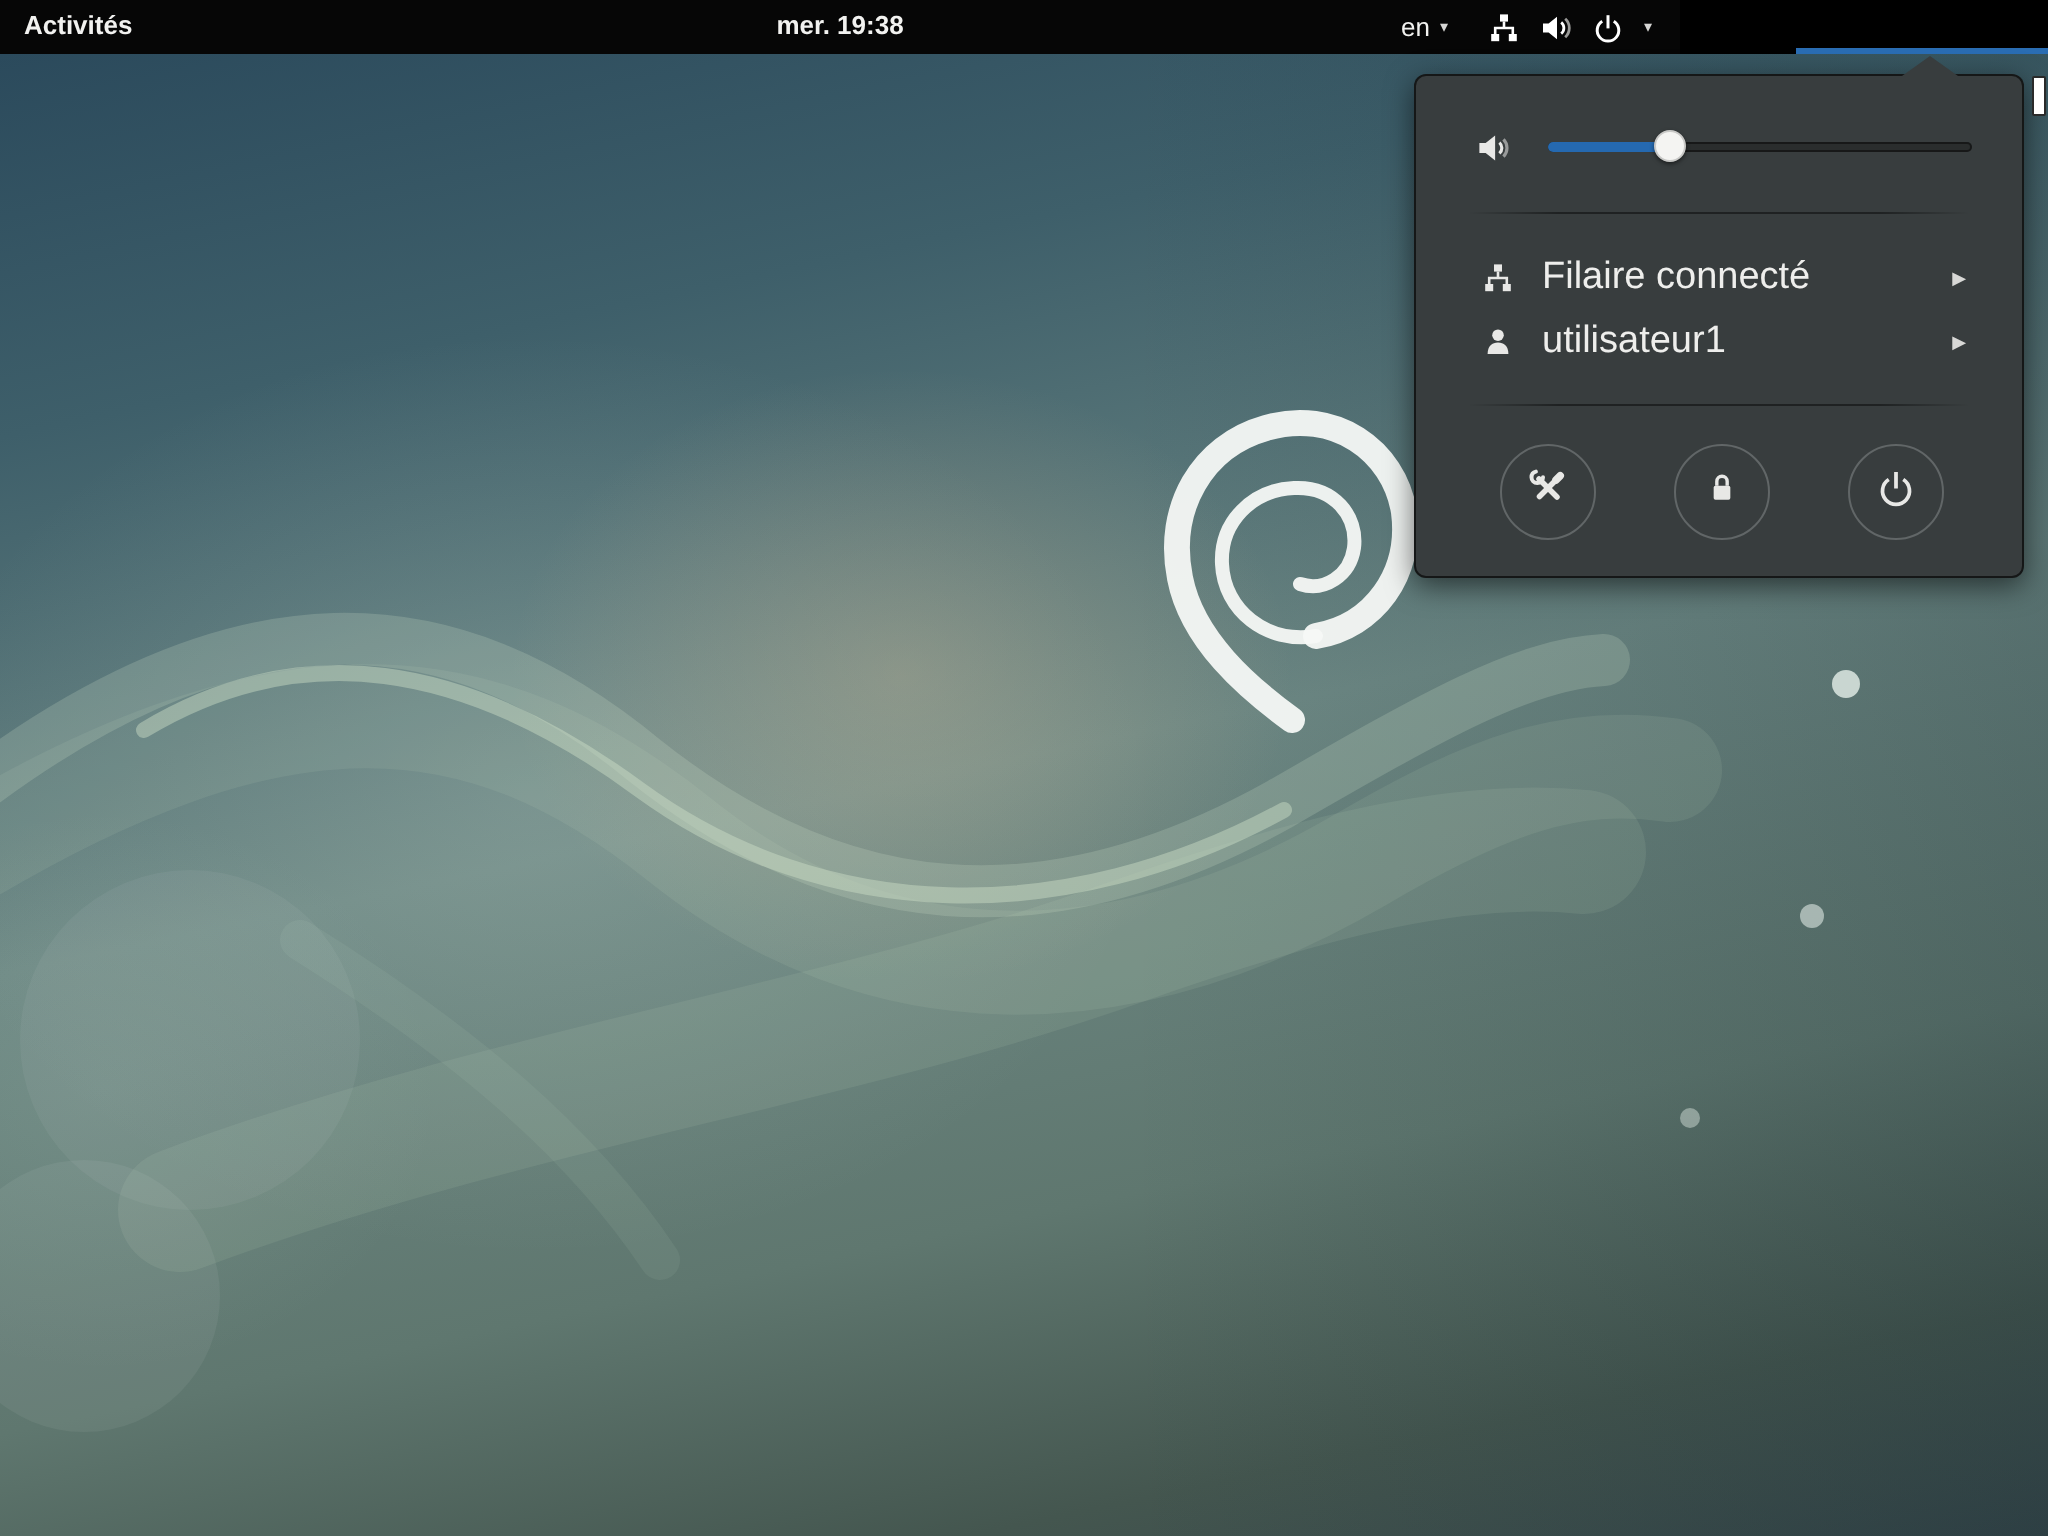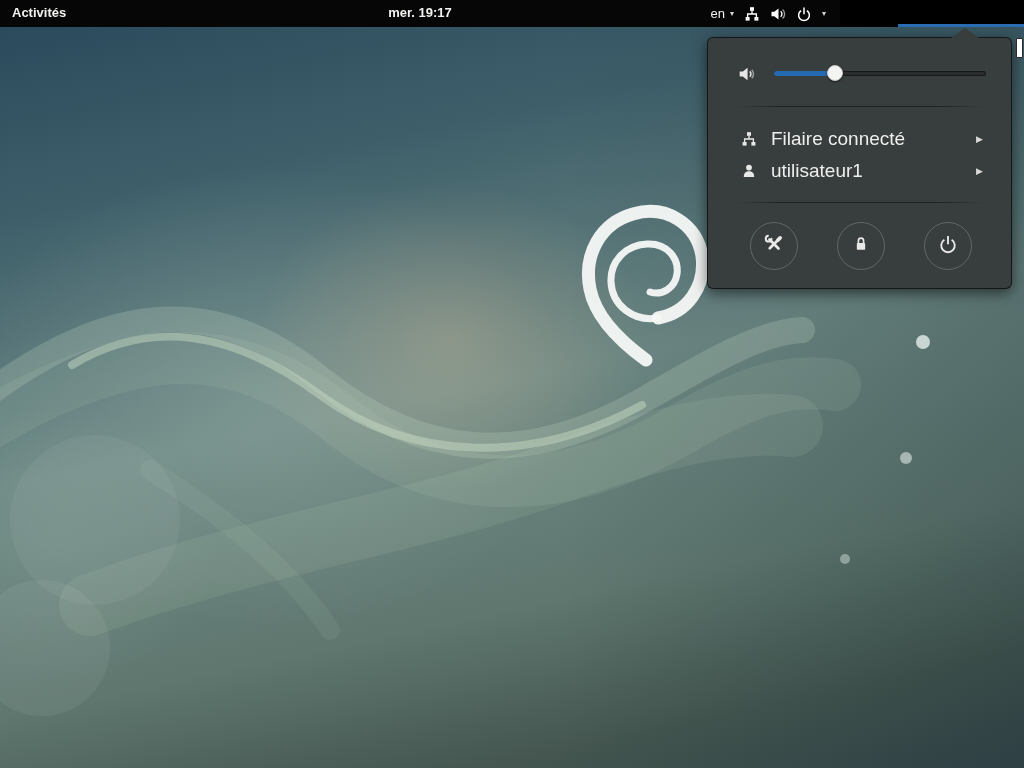--- a/index.html
+++ b/index.html
@@ -17,21 +17,21 @@
       linear-gradient(168deg, #2b4a5c 0%, #3e5f6a 20%, #6d8884 48%, #5f776f 72%, #44564f 88%, #36474a 100%);
   }
   .wallpaper svg { position:absolute; left:0; top:-27px; }
 
   
   .topbar { position:absolute; left:0; top:0; width:840px; height:27px;
     background:var(--topbar-bg,#060606); color:var(--topbar-fg,#f2f2f0);
     font-size:13px; z-index:30; }
   .activities { position:absolute; left:12px; top:0; line-height:26px; font-weight:700; cursor:default; }
   .clock { position:absolute; left:50%; transform:translateX(-50%); top:0; line-height:26px; font-weight:700; }
-  .tr-cluster { position:absolute; right:8px; top:0; height:27px; display:flex; align-items:center; }
+  .tr-cluster { position:absolute; right:8px; top:0; height:27px; display:flex; align-items:center; gap:10px; }
   .kb { display:flex; align-items:center; gap:5px; padding:0 4px; height:26px; }
   .kb .arrow, .sys .arrow { font-size:8px; color:#d6d6d4; line-height:1; }
   .sys { display:flex; align-items:center; gap:10px; padding:0 6px; height:27px; position:relative; }
   .sys-underline { position:absolute; left:898px; top:24px; width:126px; height:3px;
     background:var(--active-underline,#2a6db3); z-index:31; }
   .tb-icon { display:flex; align-items:center; }
 
   
   .panel { position:absolute; left:707px; top:37px; width:305px; height:252px;
     background:var(--panel-bg,#383d3e); border:1px solid rgba(15,17,17,0.85); border-radius:6px;
@@ -94,21 +94,21 @@
 
       <g fill="none" stroke="#f6f8f5" stroke-linecap="round">
         <path d="M 646 360 C 624 344 596 320 590 289 C 583 254 601 223 633 214 C 667 204 697 225 702 256 C 706 287 687 313 658 318" stroke-width="13" opacity="0.95"></path>
         <path d="M 658 318 C 633 322 612 305 611 282 C 610 261 626 245 647 244 C 667 243 679 258 677 274 C 675 288 662 296 650 292" stroke-width="7" opacity="0.95"></path>
       </g>
     </svg>
   </div>
 
   <div class="topbar">
     <div class="activities">Activités</div>
-    <div class="clock">mer. 19:17</div>
+    <div class="clock">mer. 19:38</div>
 
     <div class="tr-cluster">
       <div class="kb">
         <span>en</span>
         <span class="arrow">▾</span>
       </div>
       <div class="sys">
         <span class="tb-icon">
           <svg width="16" height="16" viewBox="0 0 16 16">
             <g stroke="#ffffff" stroke-width="1.3" fill="#ffffff">

